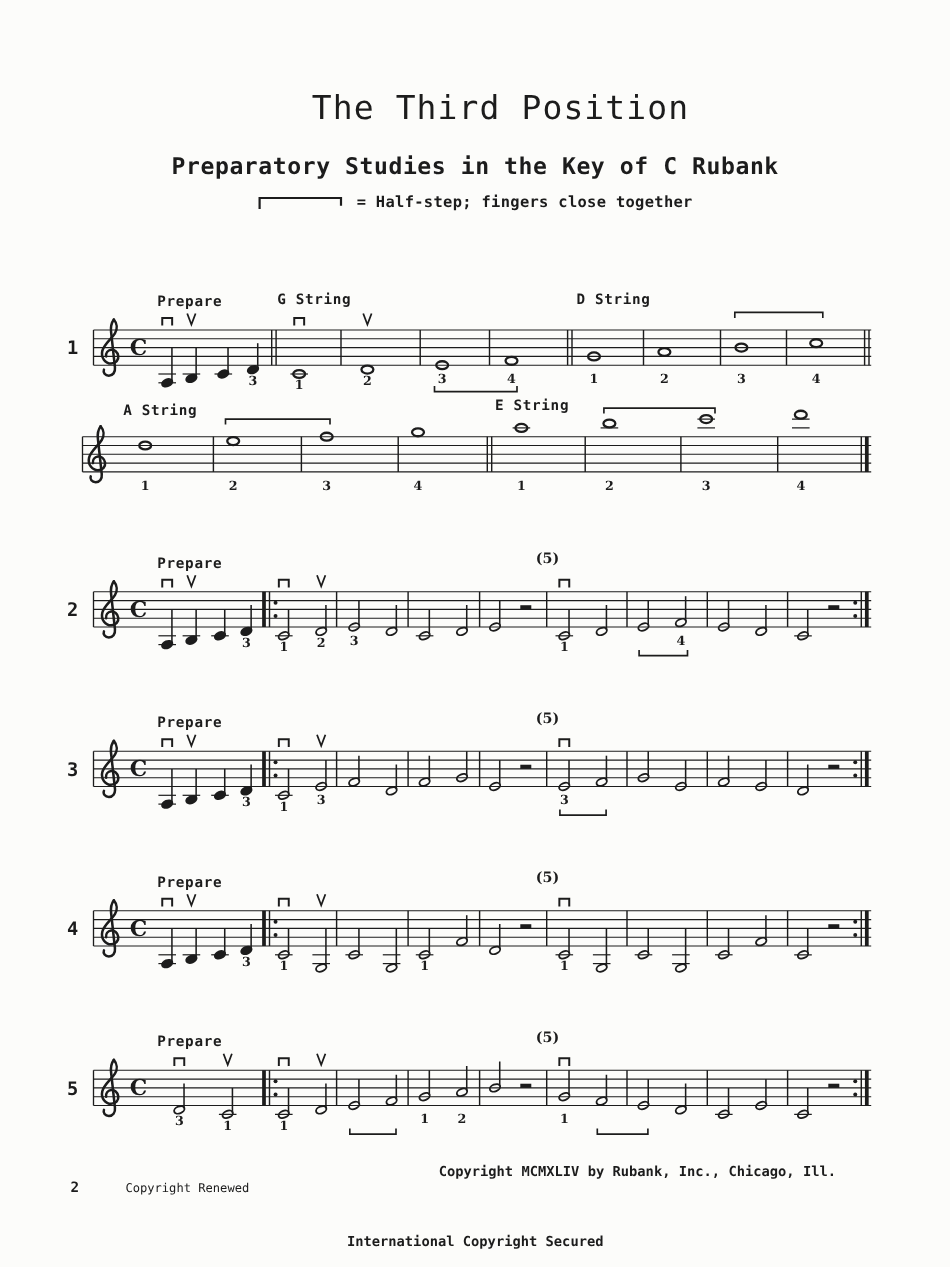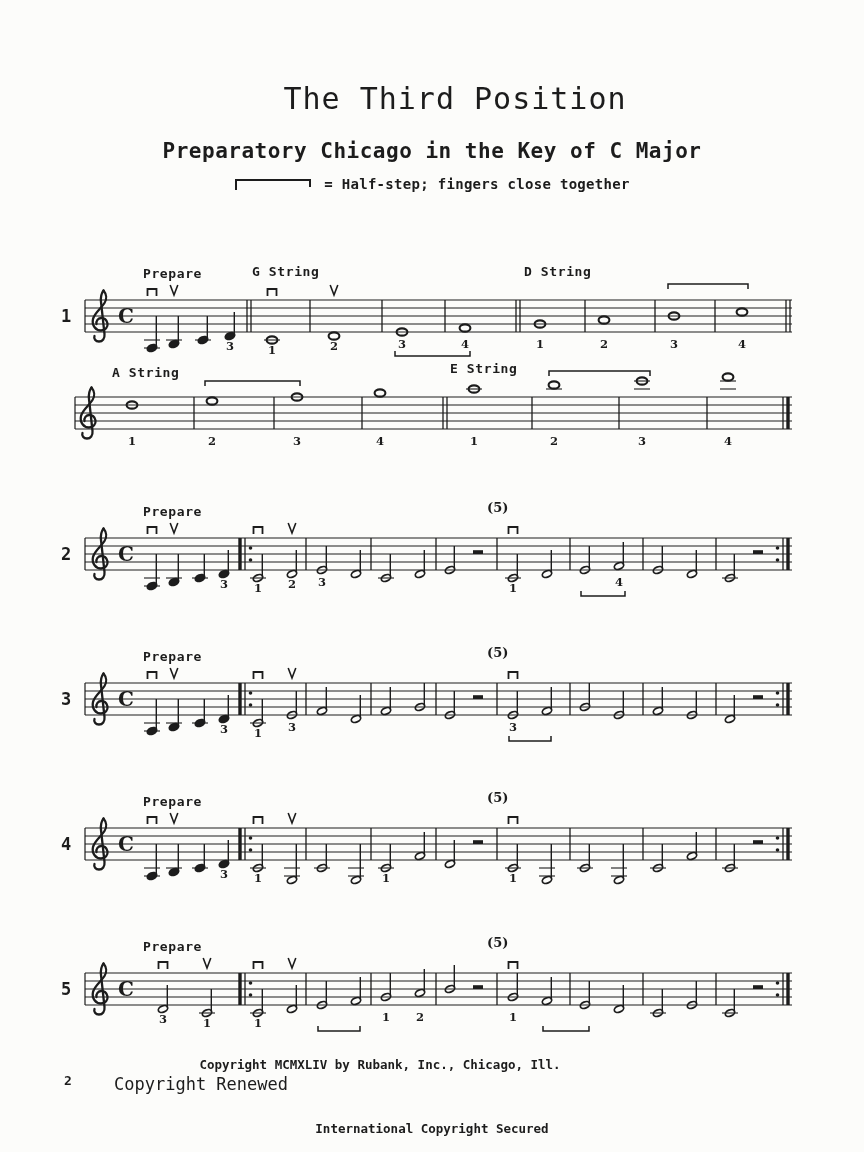--- a/index.html
+++ b/index.html
@@ -15,30 +15,30 @@
   #legend .ltext{font-size:14px;font-weight:bold;letter-spacing:0.3px;}
   #score{position:absolute;left:0;top:0;}
   svg text{fill:#1c1c1c;}
   svg .label{font:bold 13px "DejaVu Sans Mono",monospace;letter-spacing:0.6px;}
   svg .finger{font:bold 11.5px "DejaVu Serif","Liberation Serif",serif;}
   svg .paren{font:bold 13px "DejaVu Serif","Liberation Serif",serif;}
   svg .exnum{font:bold 17px "DejaVu Sans Mono",monospace;}
   svg .timesig{font:bold 20px "DejaVu Serif","Liberation Serif",serif;}
   .foot{position:absolute;font-size:12.5px;}
   #pagenum{left:64px;top:1073px;font-weight:bold;font-size:13px;}
-  #copyren{left:114px;top:1074px;font-size:17px;}
-  #copy1{left:0;width:760px;top:1057px;text-align:center;font-weight:bold;}
+  #copyren{left:114px;top:1074px;font-size:11px;}
+  #copy1{left:0;width:760px;top:1057px;text-align:right;font-weight:bold;}
   #copy2{left:0;width:864px;top:1121px;text-align:center;font-weight:bold;}
 </style>
 </head>
 <body>
 
 <div id="page">
   <div class="hdr" id="title">The Third Position</div>
-  <div class="hdr" id="subtitle">Preparatory Chicago in the Key of C Major</div>
+  <div class="hdr" id="subtitle">Preparatory Studies in the Key of C Rubank</div>
   <div class="hdr" id="legend">
     <svg width="80" height="14">
       <path d="M 2 13 L 2 3 L 76 3 L 76 10" fill="none" stroke="#1c1c1c" stroke-width="2"></path>
     </svg>
     <span class="ltext">= Half-step; fingers close together</span>
   </div>
 
   <svg id="score" width="864" height="1152">
       <g>
         <line x1="85" y1="300" x2="792" y2="300" stroke="#1c1c1c" stroke-width="1"></line>

